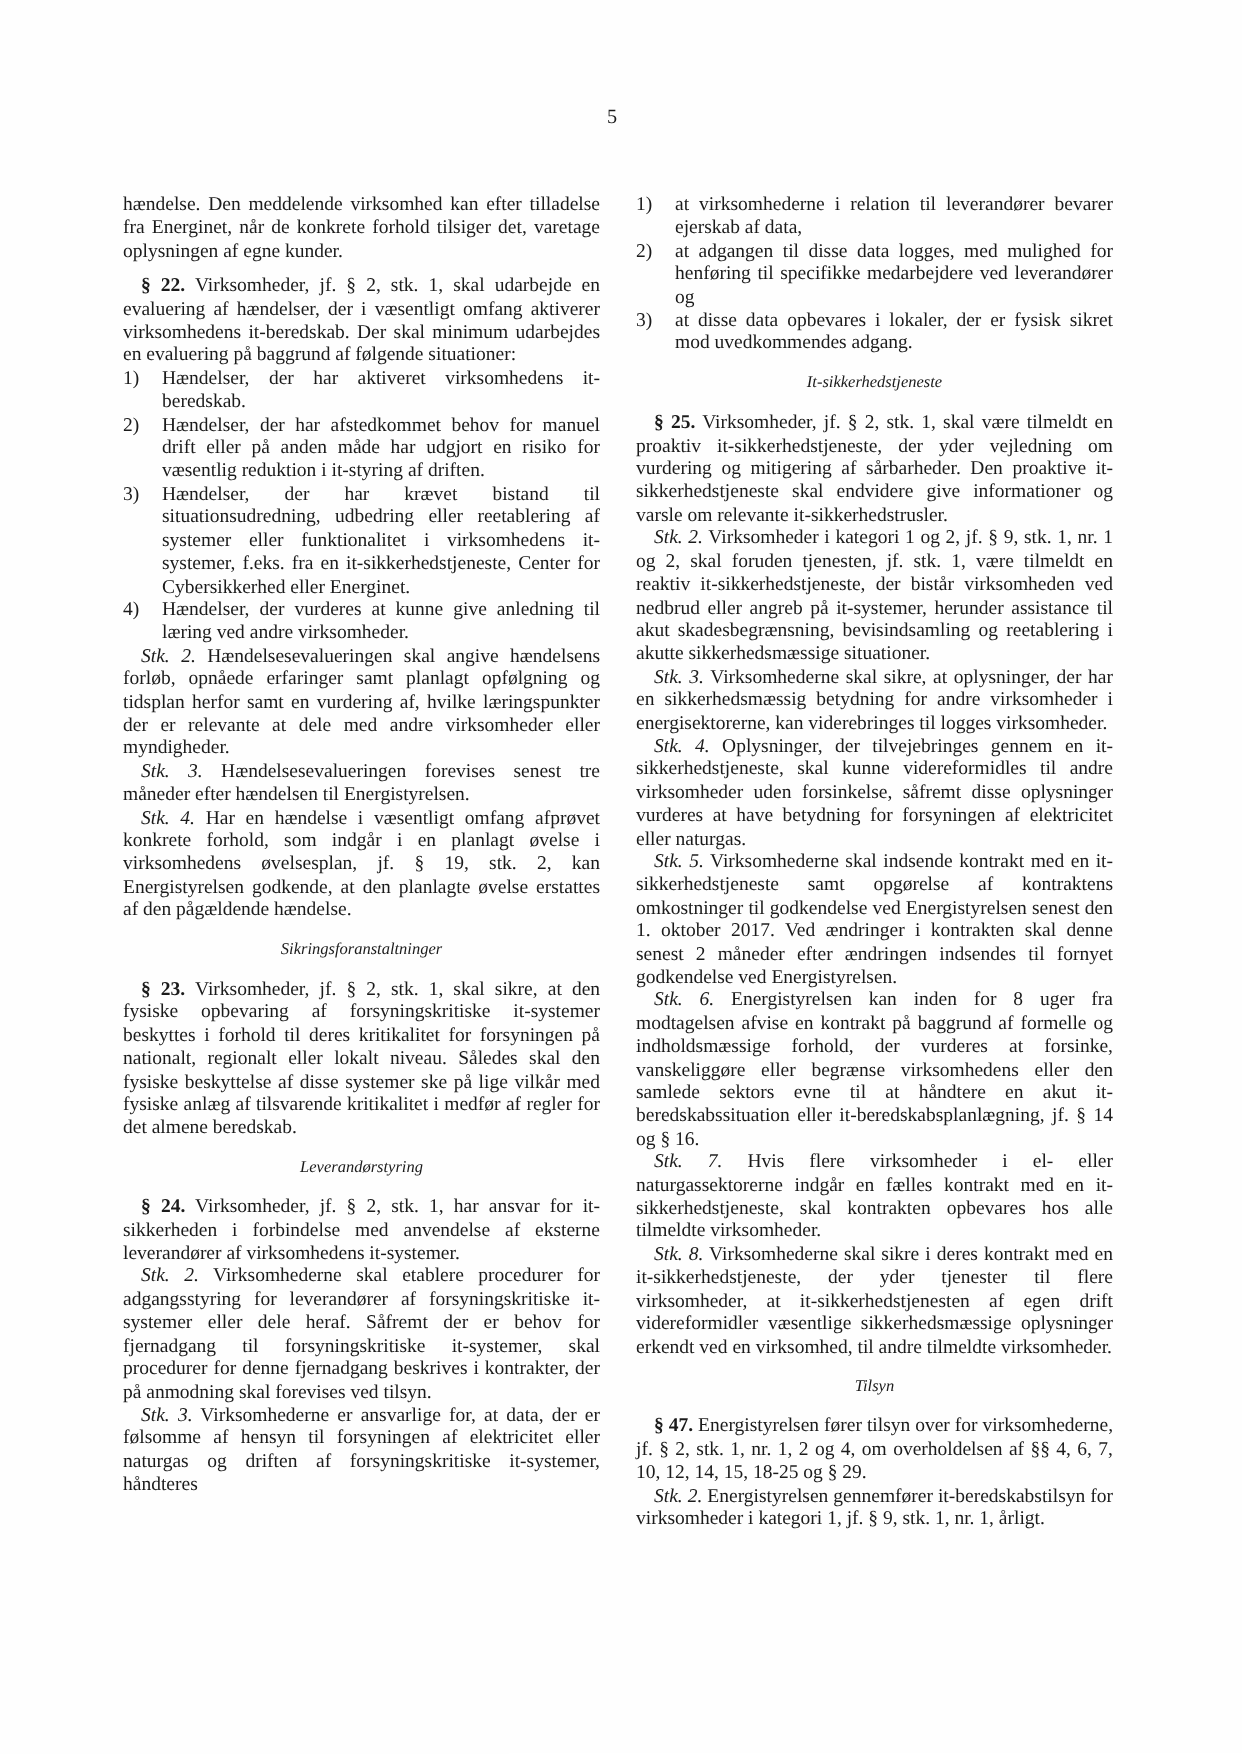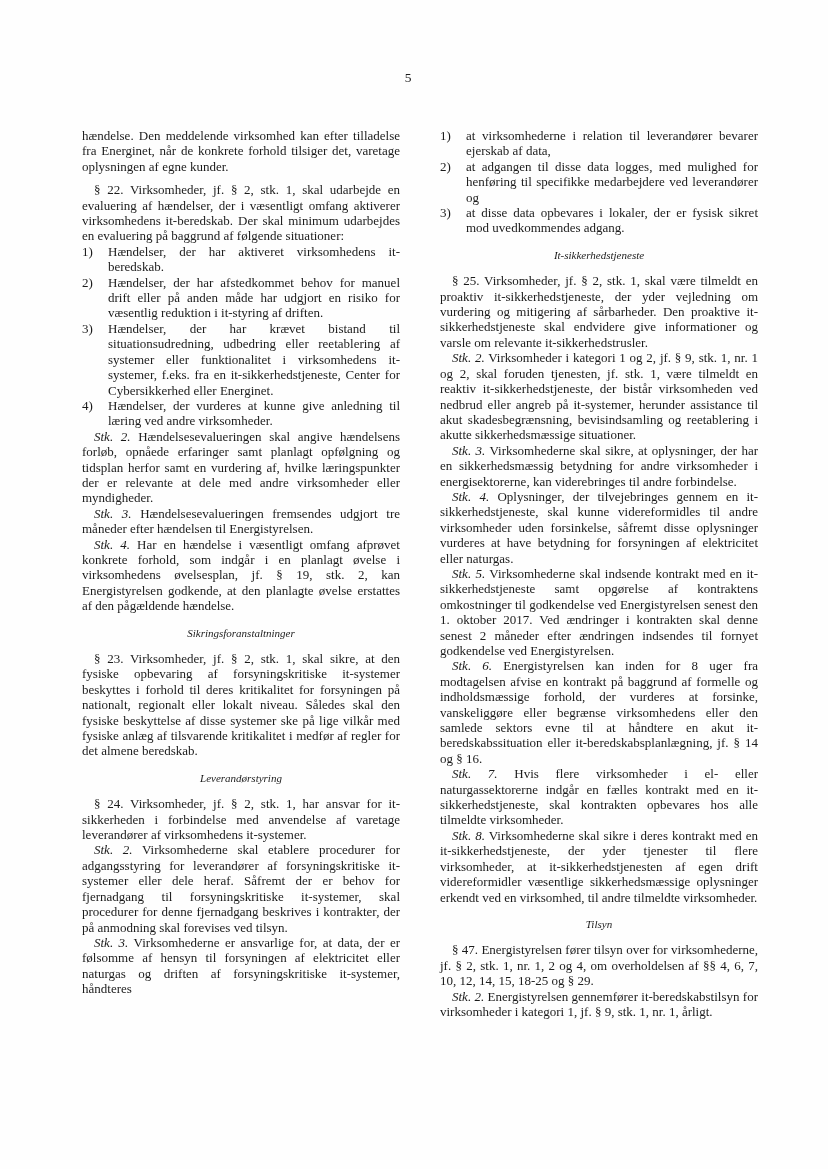--- a/index.html
+++ b/index.html
@@ -20,29 +20,29 @@
     left: 0;
     width: 816px;
     text-align: center;
     font-size: 13.5px;
   }
   .body-text {
     position: absolute;
     top: 128px;
     left: 82px;
     display: flex;
-    gap: 40px;
+    gap: 24px;
     justify-content: center;
   }
   .col { width: 318px; }
   .col p { margin: 0; text-align: justify; }
   p.para { text-indent: 12px; }
   p.cont { text-indent: 0; }
   p.sect { margin-top: 8px; }
-  .label-bold { font-weight: normal; }
+  .label-bold { font-weight: bold; }
   .label-italic { font-style: italic; }
   .li {
     position: relative;
     padding-left: 26px;
     text-align: justify;
   }
   .li .num {
     position: absolute;
     left: 0;
     top: 0;
@@ -69,45 +69,45 @@
       <p class="cont">hændelse. Den meddelende virksomhed kan efter tilladelse fra Energinet, når de konkrete forhold tilsiger det, varetage oplysningen af egne kunder.</p>
 
       <p class="para sect"><b class="label-bold">§ 22.</b> <span>Virksomheder, jf. § 2, stk. 1, skal udarbejde en evaluering af hændelser, der i væsentligt omfang aktiverer virksomhedens it-beredskab. Der skal minimum udarbejdes en evaluering på baggrund af følgende situationer:</span></p>
 
       <div class="li"><span class="num">1)</span><span>Hændelser, der har aktiveret virksomhedens it-beredskab.</span></div>
       <div class="li"><span class="num">2)</span><span>Hændelser, der har afstedkommet behov for manuel drift eller på anden måde har udgjort en risiko for væsentlig reduktion i it-styring af driften.</span></div>
       <div class="li"><span class="num">3)</span><span>Hændelser, der har krævet bistand til situationsudredning, udbedring eller reetablering af systemer eller funktionalitet i virksomhedens it-systemer, f.eks. fra en it-sikkerhedstjeneste, Center for Cybersikkerhed eller Energinet.</span></div>
       <div class="li"><span class="num">4)</span><span>Hændelser, der vurderes at kunne give anledning til læring ved andre virksomheder.</span></div>
 
       <p class="para"><i class="label-italic">Stk. 2.</i> <span>Hændelsesevalueringen skal angive hændelsens forløb, opnåede erfaringer samt planlagt opfølgning og tidsplan herfor samt en vurdering af, hvilke læringspunkter der er relevante at dele med andre virksomheder eller myndigheder.</span></p>
-      <p class="para"><i class="label-italic">Stk. 3.</i> <span>Hændelsesevalueringen fremsendes udgjort tre måneder efter hændelsen til Energistyrelsen.</span></p>
+      <p class="para"><i class="label-italic">Stk. 3.</i> <span>Hændelsesevalueringen forevises senest tre måneder efter hændelsen til Energistyrelsen.</span></p>
       <p class="para"><i class="label-italic">Stk. 4.</i> <span>Har en hændelse i væsentligt omfang afprøvet konkrete forhold, som indgår i en planlagt øvelse i virksomhedens øvelsesplan, jf. § 19, stk. 2, kan Energistyrelsen godkende, at den planlagte øvelse erstattes af den pågældende hændelse.</span></p>
 
       <h3 class="heading">Sikringsforanstaltninger</h3>
 
       <p class="para sect"><b class="label-bold">§ 23.</b> <span>Virksomheder, jf. § 2, stk. 1, skal sikre, at den fysiske opbevaring af forsyningskritiske it-systemer beskyttes i forhold til deres kritikalitet for forsyningen på nationalt, regionalt eller lokalt niveau. Således skal den fysiske beskyttelse af disse systemer ske på lige vilkår med fysiske anlæg af tilsvarende kritikalitet i medfør af regler for det almene beredskab.</span></p>
 
       <h3 class="heading">Leverandørstyring</h3>
 
-      <p class="para sect"><b class="label-bold">§ 24.</b> <span>Virksomheder, jf. § 2, stk. 1, har ansvar for it-sikkerheden i forbindelse med anvendelse af varetage leverandører af virksomhedens it-systemer.</span></p>
+      <p class="para sect"><b class="label-bold">§ 24.</b> <span>Virksomheder, jf. § 2, stk. 1, har ansvar for it-sikkerheden i forbindelse med anvendelse af eksterne leverandører af virksomhedens it-systemer.</span></p>
       <p class="para"><i class="label-italic">Stk. 2.</i> <span>Virksomhederne skal etablere procedurer for adgangsstyring for leverandører af forsyningskritiske it-systemer eller dele heraf. Såfremt der er behov for fjernadgang til forsyningskritiske it-systemer, skal procedurer for denne fjernadgang beskrives i kontrakter, der på anmodning skal forevises ved tilsyn.</span></p>
       <p class="para"><i class="label-italic">Stk. 3.</i> <span>Virksomhederne er ansvarlige for, at data, der er følsomme af hensyn til forsyningen af elektricitet eller naturgas og driften af forsyningskritiske it-systemer, håndteres</span></p>
     </div>
 
     <div class="col">
 
       <div class="li"><span class="num">1)</span><span>at virksomhederne i relation til leverandører bevarer ejerskab af data,</span></div>
       <div class="li"><span class="num">2)</span><span>at adgangen til disse data logges, med mulighed for henføring til specifikke medarbejdere ved leverandører og</span></div>
       <div class="li"><span class="num">3)</span><span>at disse data opbevares i lokaler, der er fysisk sikret mod uvedkommendes adgang.</span></div>
 
       <h3 class="heading">It-sikkerhedstjeneste</h3>
 
       <p class="para sect"><b class="label-bold">§ 25.</b> <span>Virksomheder, jf. § 2, stk. 1, skal være tilmeldt en proaktiv it-sikkerhedstjeneste, der yder vejledning om vurdering og mitigering af sårbarheder. Den proaktive it-sikkerhedstjeneste skal endvidere give informationer og varsle om relevante it-sikkerhedstrusler.</span></p>
       <p class="para"><i class="label-italic">Stk. 2.</i> <span>Virksomheder i kategori 1 og 2, jf. § 9, stk. 1, nr. 1 og 2, skal foruden tjenesten, jf. stk. 1, være tilmeldt en reaktiv it-sikkerhedstjeneste, der bistår virksomheden ved nedbrud eller angreb på it-systemer, herunder assistance til akut skadesbegrænsning, bevisindsamling og reetablering i akutte sikkerhedsmæssige situationer.</span></p>
-      <p class="para"><i class="label-italic">Stk. 3.</i> <span>Virksomhederne skal sikre, at oplysninger, der har en sikkerhedsmæssig betydning for andre virksomheder i energisektorerne, kan viderebringes til andre forbindelse.</span></p>
+      <p class="para"><i class="label-italic">Stk. 3.</i> <span>Virksomhederne skal sikre, at oplysninger, der har en sikkerhedsmæssig betydning for andre virksomheder i energisektorerne, kan viderebringes til logges virksomheder.</span></p>
       <p class="para"><i class="label-italic">Stk. 4.</i> <span>Oplysninger, der tilvejebringes gennem en it-sikkerhedstjeneste, skal kunne videreformidles til andre virksomheder uden forsinkelse, såfremt disse oplysninger vurderes at have betydning for forsyningen af elektricitet eller naturgas.</span></p>
       <p class="para"><i class="label-italic">Stk. 5.</i> <span>Virksomhederne skal indsende kontrakt med en it-sikkerhedstjeneste samt opgørelse af kontraktens omkostninger til godkendelse ved Energistyrelsen senest den 1. oktober 2017. Ved ændringer i kontrakten skal denne senest 2 måneder efter ændringen indsendes til fornyet godkendelse ved Energistyrelsen.</span></p>
       <p class="para"><i class="label-italic">Stk. 6.</i> <span>Energistyrelsen kan inden for 8 uger fra modtagelsen afvise en kontrakt på baggrund af formelle og indholdsmæssige forhold, der vurderes at forsinke, vanskeliggøre eller begrænse virksomhedens eller den samlede sektors evne til at håndtere en akut it-beredskabssituation eller it-beredskabsplanlægning, jf. § 14 og § 16.</span></p>
       <p class="para"><i class="label-italic">Stk. 7.</i> <span>Hvis flere virksomheder i el- eller naturgassektorerne indgår en fælles kontrakt med en it-sikkerhedstjeneste, skal kontrakten opbevares hos alle tilmeldte virksomheder.</span></p>
       <p class="para"><i class="label-italic">Stk. 8.</i> <span>Virksomhederne skal sikre i deres kontrakt med en it-sikkerhedstjeneste, der yder tjenester til flere virksomheder, at it-sikkerhedstjenesten af egen drift videreformidler væsentlige sikkerhedsmæssige oplysninger erkendt ved en virksomhed, til andre tilmeldte virksomheder.</span></p>
 
       <h3 class="heading">Tilsyn</h3>
 
       <p class="para sect"><b class="label-bold">§ 47.</b> <span>Energistyrelsen fører tilsyn over for virksomhederne, jf. § 2, stk. 1, nr. 1, 2 og 4, om overholdelsen af §§ 4, 6, 7, 10, 12, 14, 15, 18-25 og § 29.</span></p>
       <p class="para"><i class="label-italic">Stk. 2.</i> <span>Energistyrelsen gennemfører it-beredskabstilsyn for virksomheder i kategori 1, jf. § 9, stk. 1, nr. 1, årligt.</span></p>

